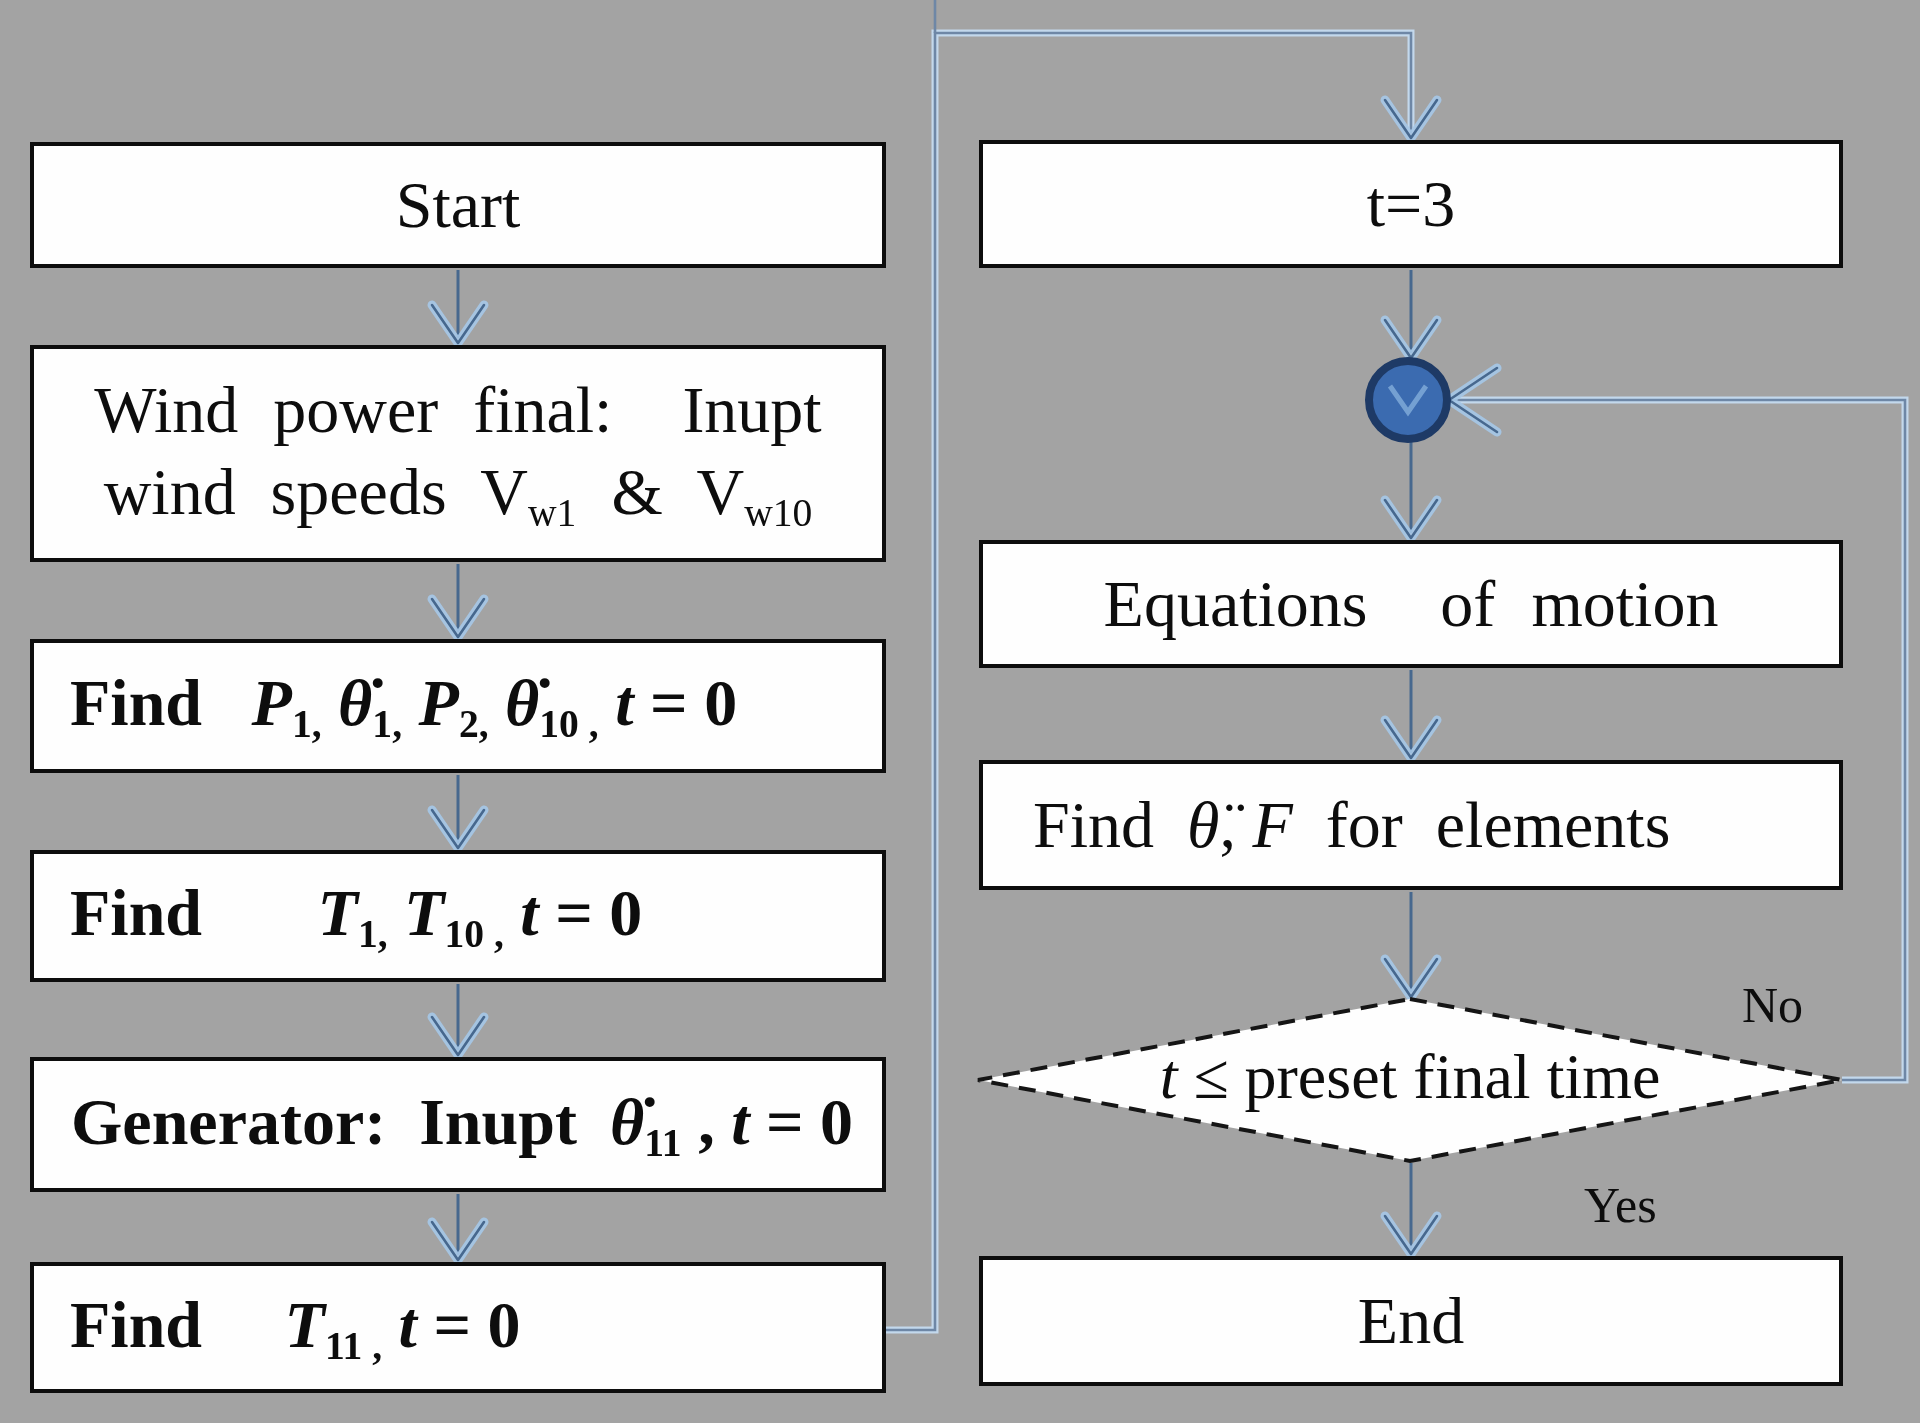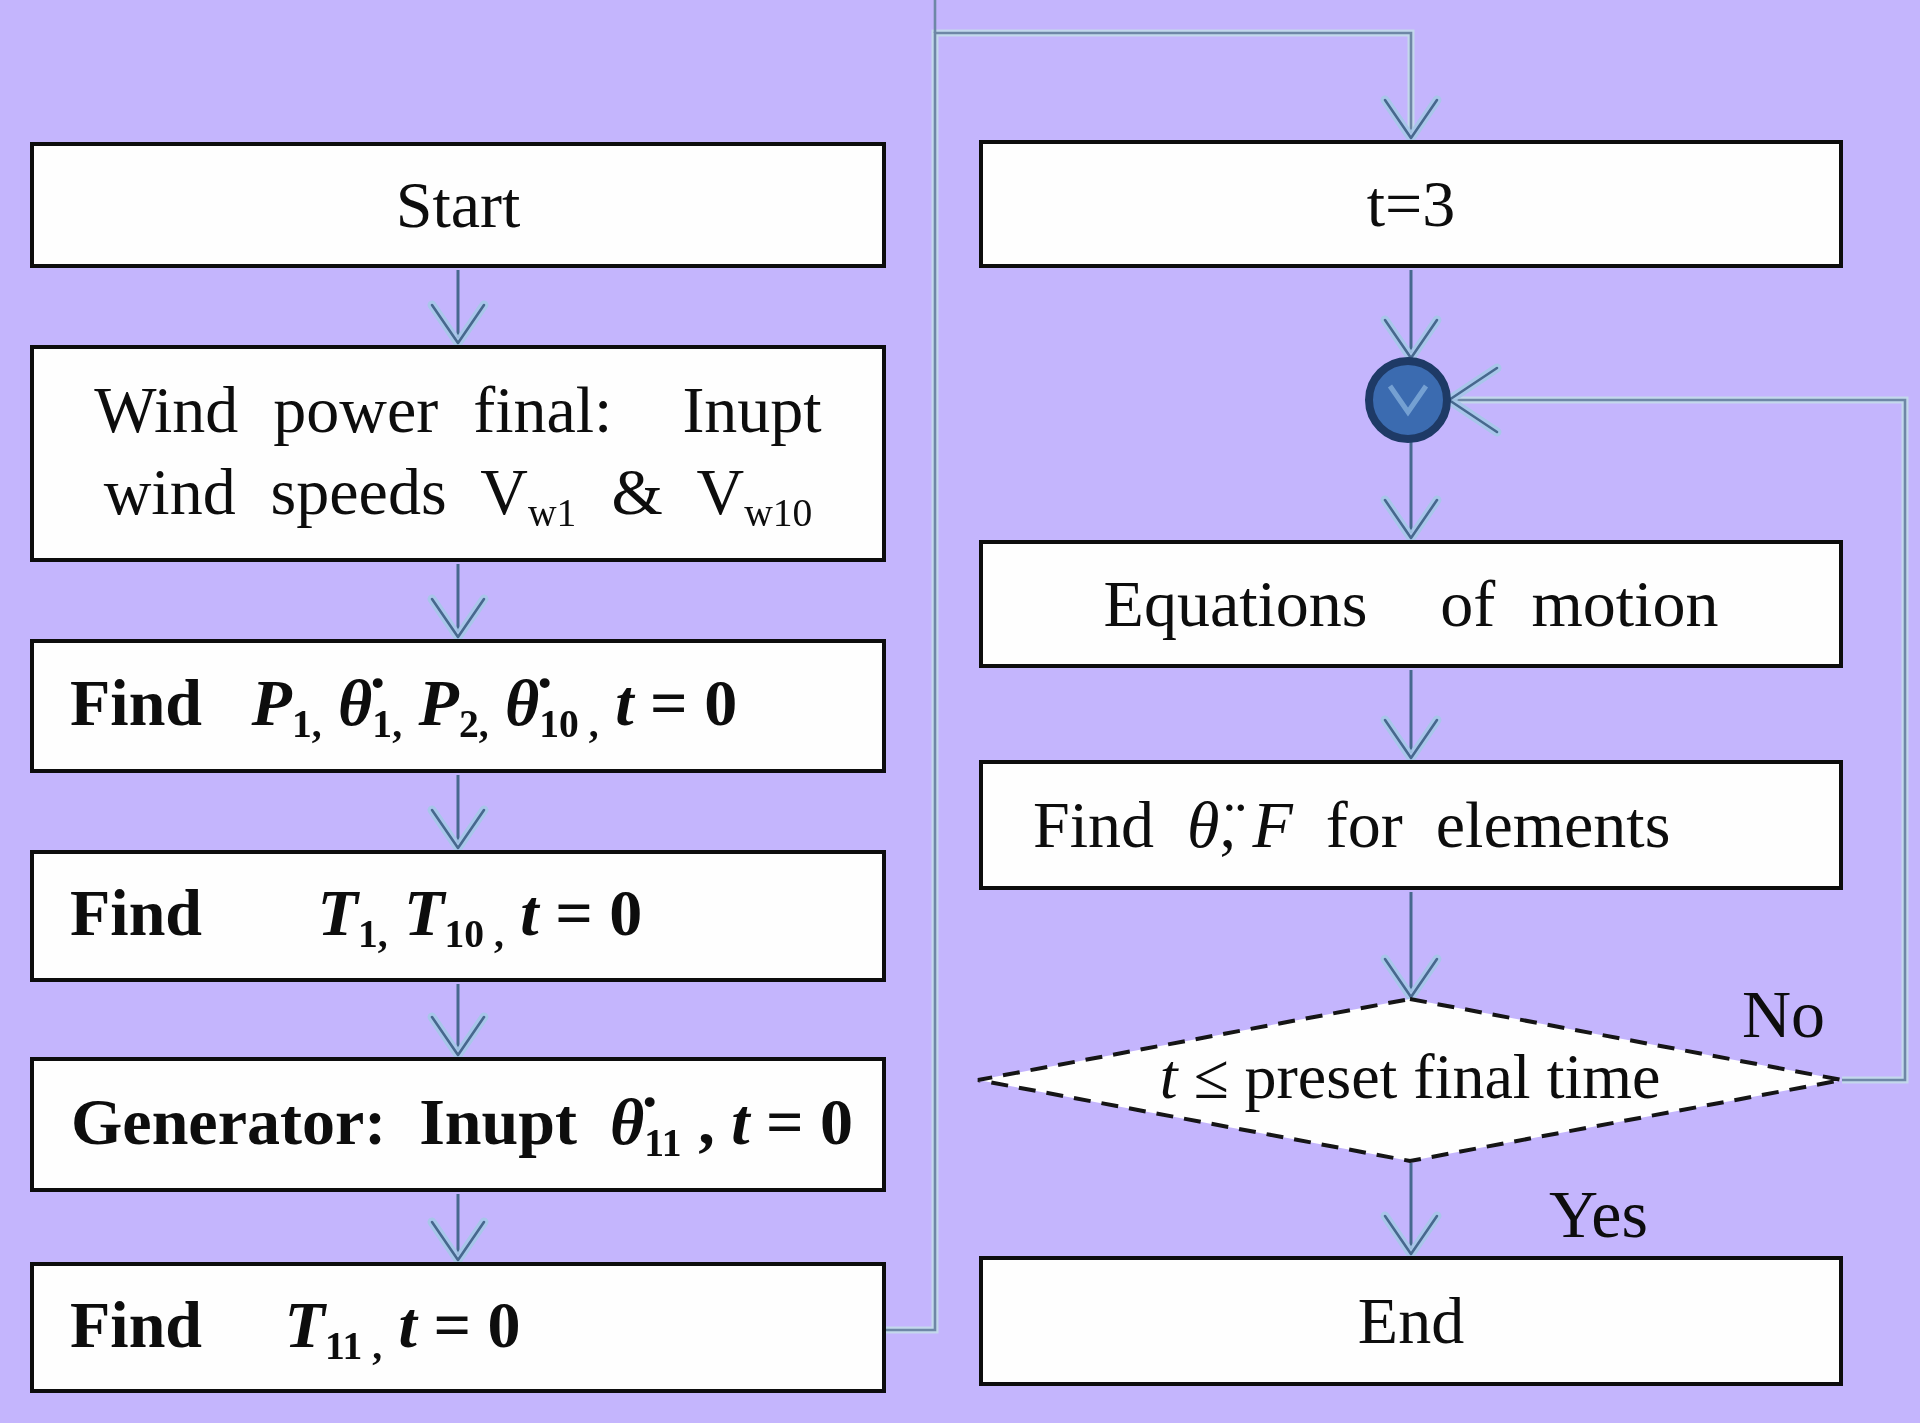--- a/index.html
+++ b/index.html
@@ -1,33 +1,33 @@
 <!DOCTYPE html>
 <html><head>
 <meta charset="utf-8">
 <style>
   html,body{margin:0;padding:0;background:#ffffff;}
   .stage{
-    position:relative;width:1920px;height:1423px;background:#c4b5fd;overflow:hidden;
+    position:relative;width:1920px;height:1423px;background:#a3a3a3;overflow:hidden;
     font-family:"Liberation Serif","DejaVu Serif",serif;color:#0d0d0d;
   }
   svg.layer{position:absolute;left:0;top:0;width:1920px;height:1423px;z-index:1;}
   .node{
     position:absolute;box-sizing:border-box;background:#fefefe;border:4px solid #0d0d0d;
     display:flex;align-items:center;z-index:2;font-size:66px;line-height:1.25;
     white-space:pre-wrap;
   }
   .node .txt{display:block;width:100%;}
   .center{justify-content:center;text-align:center;}
   .leftpad{justify-content:flex-start;padding-left:36px;text-align:left;font-weight:bold;}
   .leftpad2{justify-content:flex-start;padding-left:50px;text-align:left;}
   .two-line{flex-direction:column;justify-content:center;text-align:center;word-spacing:0.28em;}
   .two-line .line{display:block;}
   .floating{
-    position:absolute;z-index:3;font-size:68px;line-height:1;white-space:pre;
+    position:absolute;z-index:3;font-size:50px;line-height:1;white-space:pre;
   }
   .diamond-text{
     position:absolute;z-index:3;font-size:64px;text-align:center;white-space:pre;
   }
   .i{font-style:italic;}
   .sub{font-size:0.6em;vertical-align:-0.3em;}
   .wide{word-spacing:0.3em;}
 </style>
 </head>
 <body>
@@ -129,15 +129,15 @@
     <span class="txt"><span>Find  </span><span class="i">θ̈</span><span>, </span><span class="i">F</span><span>  for  elements</span></span>
   </div>
 
   <div class="diamond-text" style="left:1040px;top:1040px;width:740px;"><span class="i">t</span><span> ≤ preset final time</span></div>
 
   <div class="node center" style="left:979px;top:1256px;width:864px;height:130px;">
     <span class="txt">End</span>
   </div>
 
   <div class="floating" style="left:1742px;top:980px;">No</div>
-  <div class="floating" style="left:1549px;top:1180px;text-align:center;">Yes</div>
+  <div class="floating" style="left:1584px;top:1180px;text-align:center;">Yes</div>
 
 </div>
 
 </body></html>

